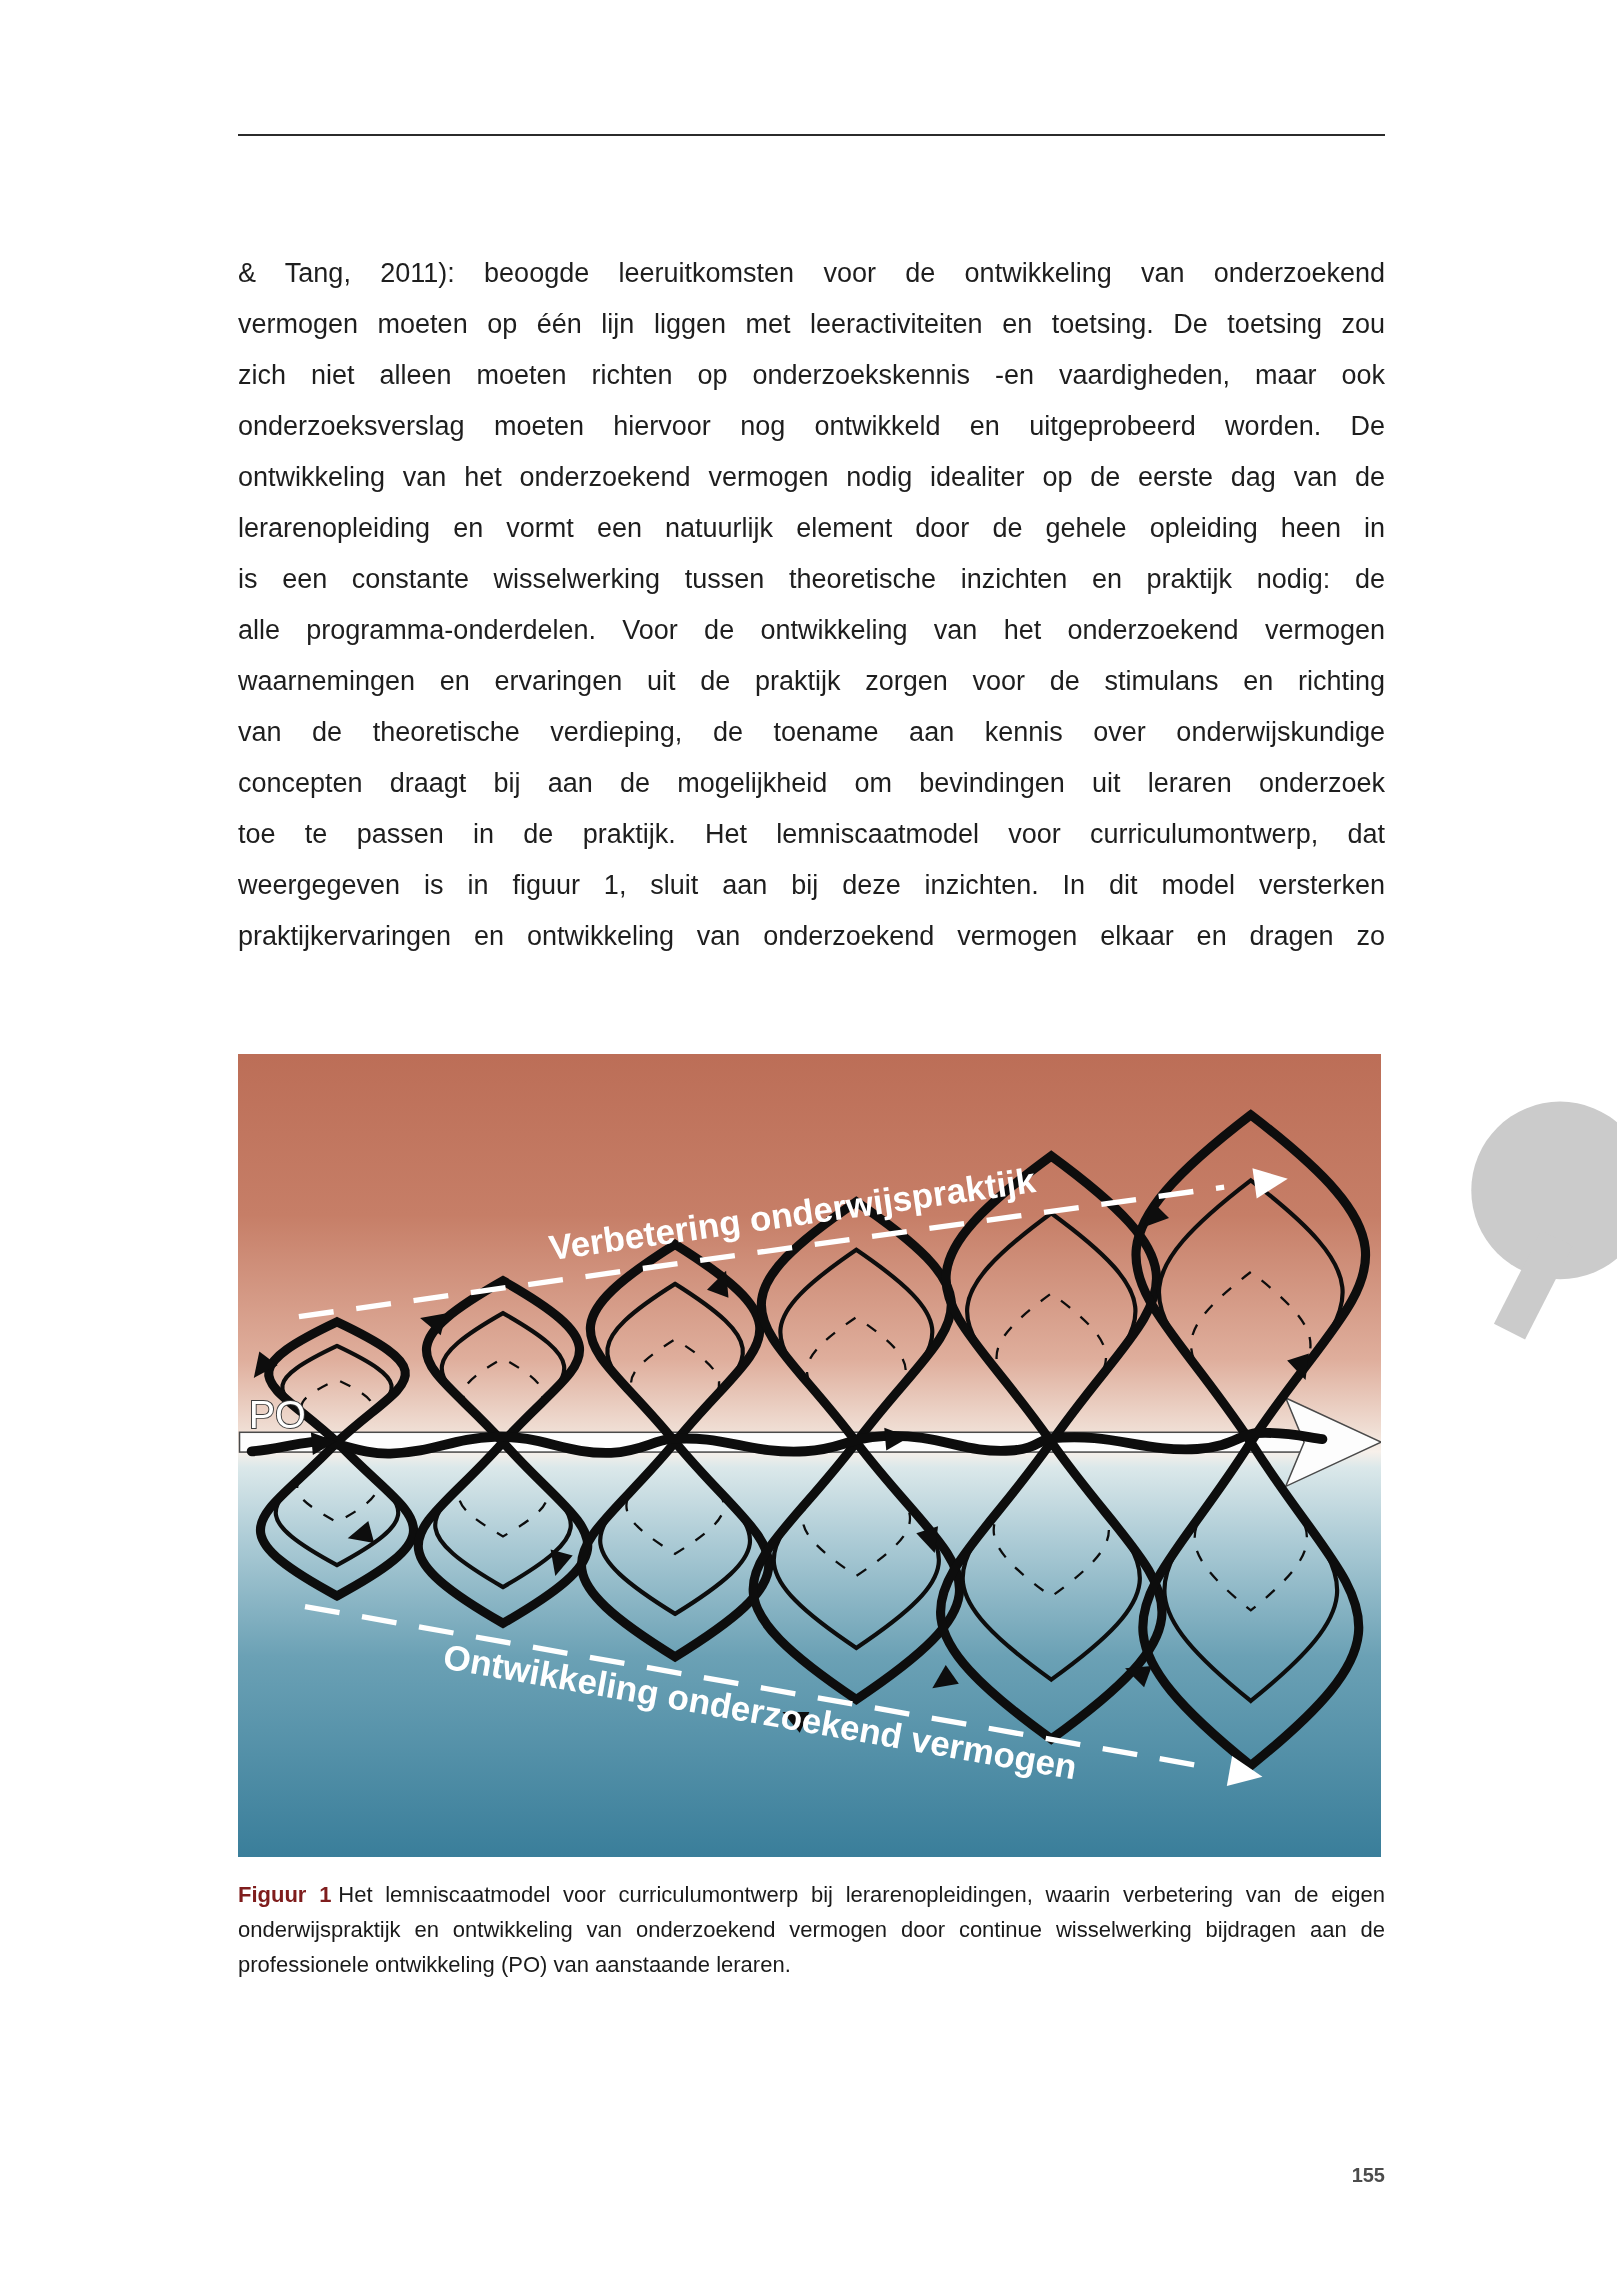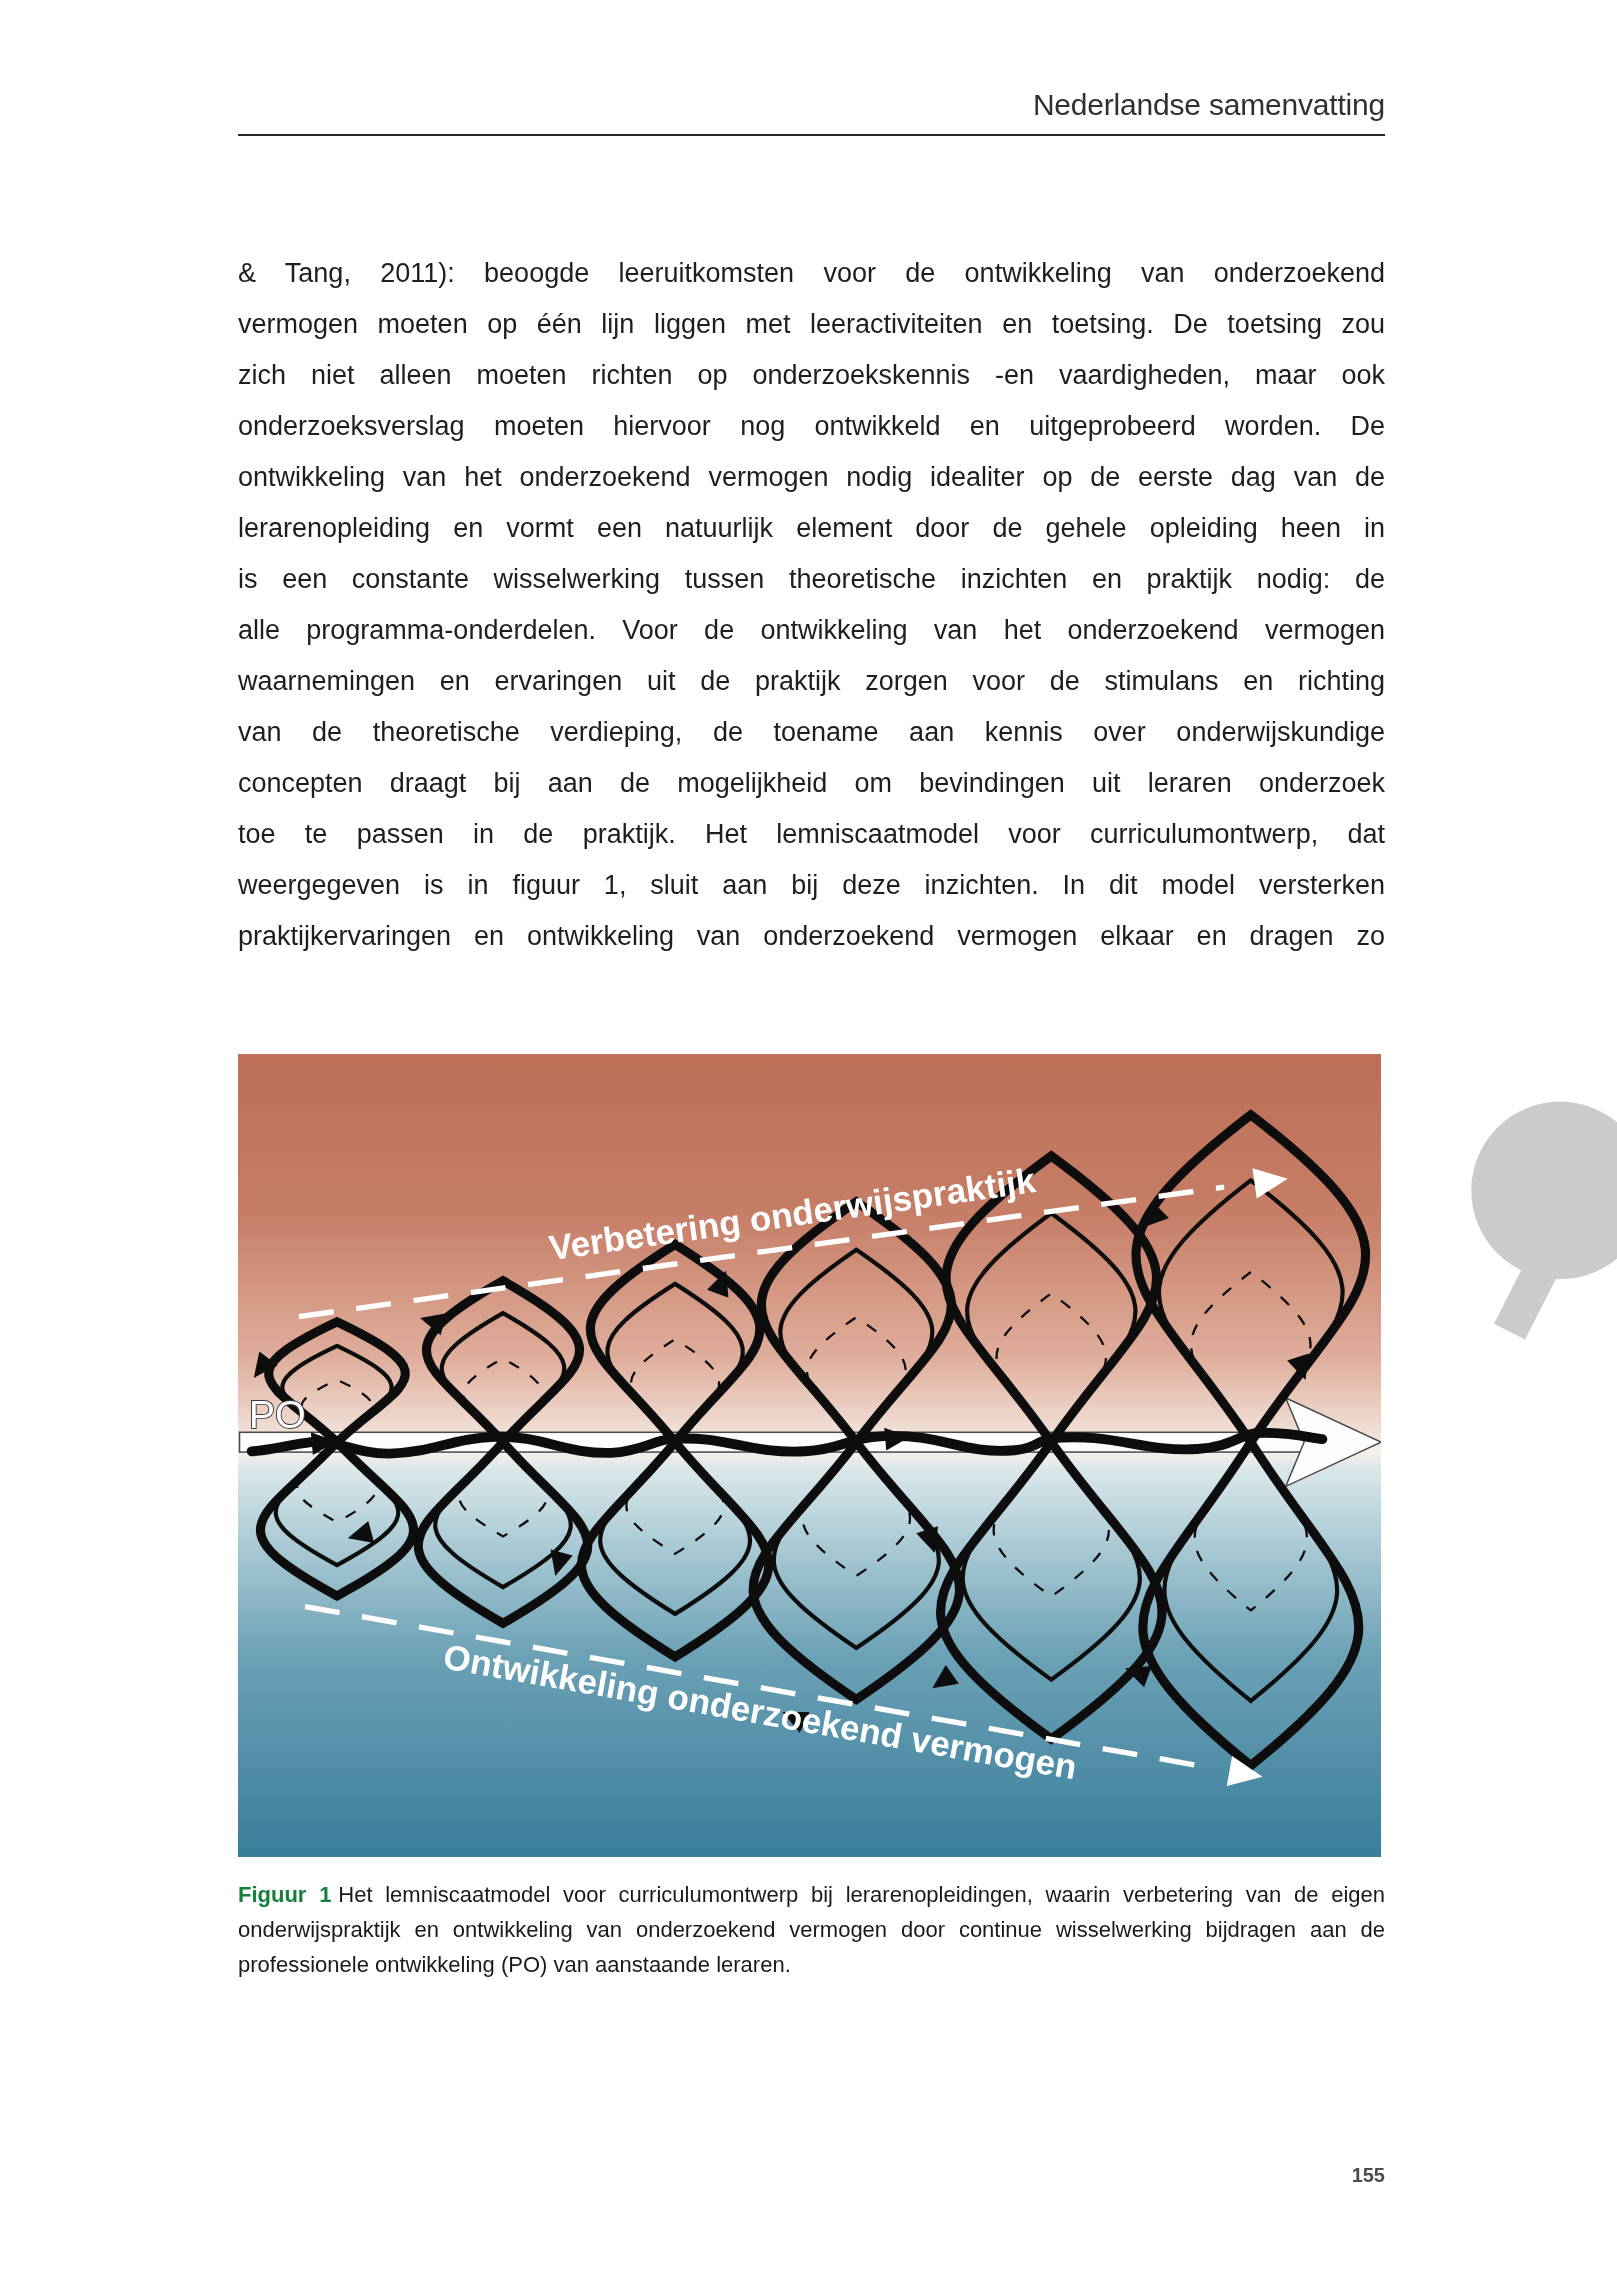--- a/index.html
+++ b/index.html
@@ -33,33 +33,32 @@
   .wdash{fill:none;stroke:#ffffff;stroke-width:7;stroke-dasharray:46 30;}
   .figlabel{fill:#ffffff;font-family:"Liberation Sans",sans-serif;font-size:46px;font-weight:600;text-anchor:middle;}
   .po-label{fill:#ffffff;stroke:#3c3c3c;stroke-width:2.5;paint-order:stroke;
     font-family:"Liberation Sans",sans-serif;font-size:52px;font-weight:400;}
   .ah{fill:#0d0d0d;}
   .wah{fill:#ffffff;}
   .caption{
     position:absolute;left:238px;top:1877px;width:1147px;
     font-size:22px;line-height:35px;color:#1a1a1a;text-align:justify;margin:0;
   }
-  .caption b{color:#15803d;font-weight:700;margin-right:6.9px;}
+  .caption b{color:#7f1d1d;font-weight:700;margin-right:6.9px;}
   .page-number{
     position:absolute;left:238px;top:2164px;width:1147px;
     text-align:right;font-size:20px;font-weight:700;color:#4c4c4c;
   }
   .magnifier{position:absolute;left:1469px;top:1089px;width:148px;height:259px;}
 </style>
 </head>
 <body>
 
 <div class="page">
 
-  <div class="header-title">Nederlandse samenvatting</div>
   <div class="header-rule"></div>
 
   <div class="body-text">
       <div class="bline">&amp; Tang, 2011): beoogde leeruitkomsten voor de ontwikkeling van onderzoekend</div>
       <div class="bline">vermogen moeten op één lijn liggen met leeractiviteiten en toetsing. De toetsing zou</div>
       <div class="bline">zich niet alleen moeten richten op onderzoekskennis -en vaardigheden, maar ook</div>
       <div class="bline">onderzoeksverslag moeten hiervoor nog ontwikkeld en uitgeprobeerd worden. De</div>
       <div class="bline">ontwikkeling van het onderzoekend vermogen nodig idealiter op de eerste dag van de</div>
       <div class="bline">lerarenopleiding en vormt een natuurlijk element door de gehele opleiding heen in</div>
       <div class="bline">is een constante wisselwerking tussen theoretische inzichten en praktijk nodig: de</div>

